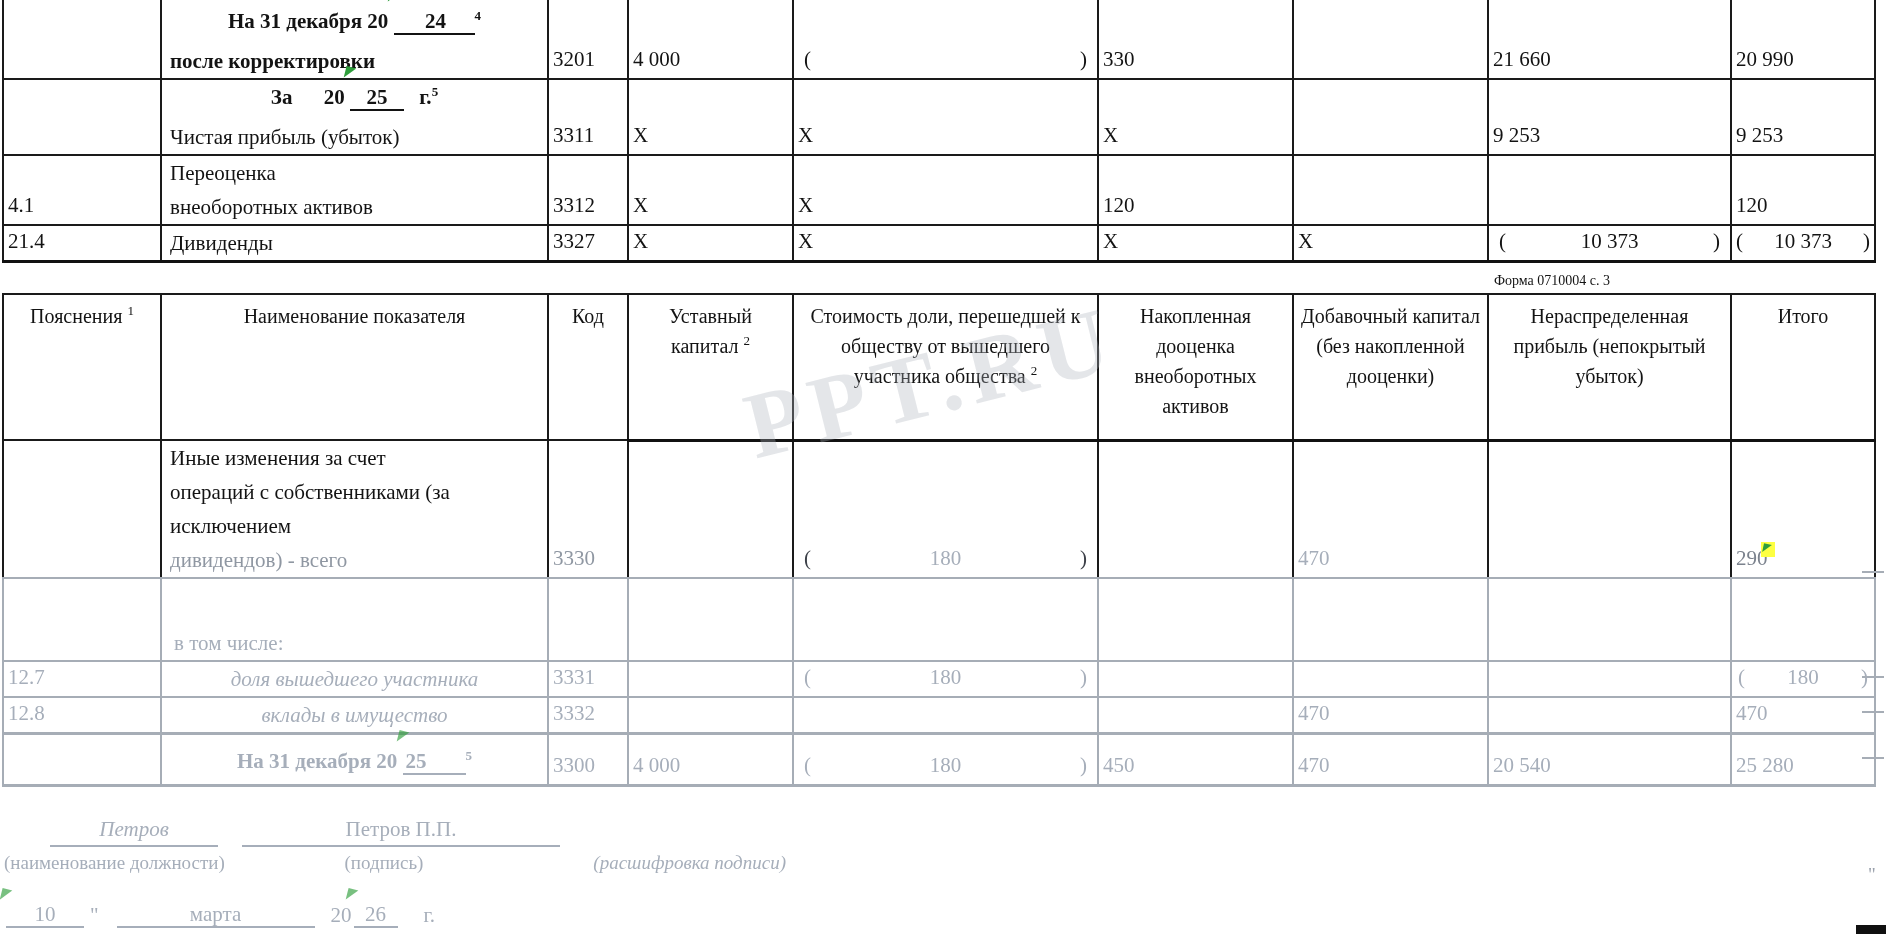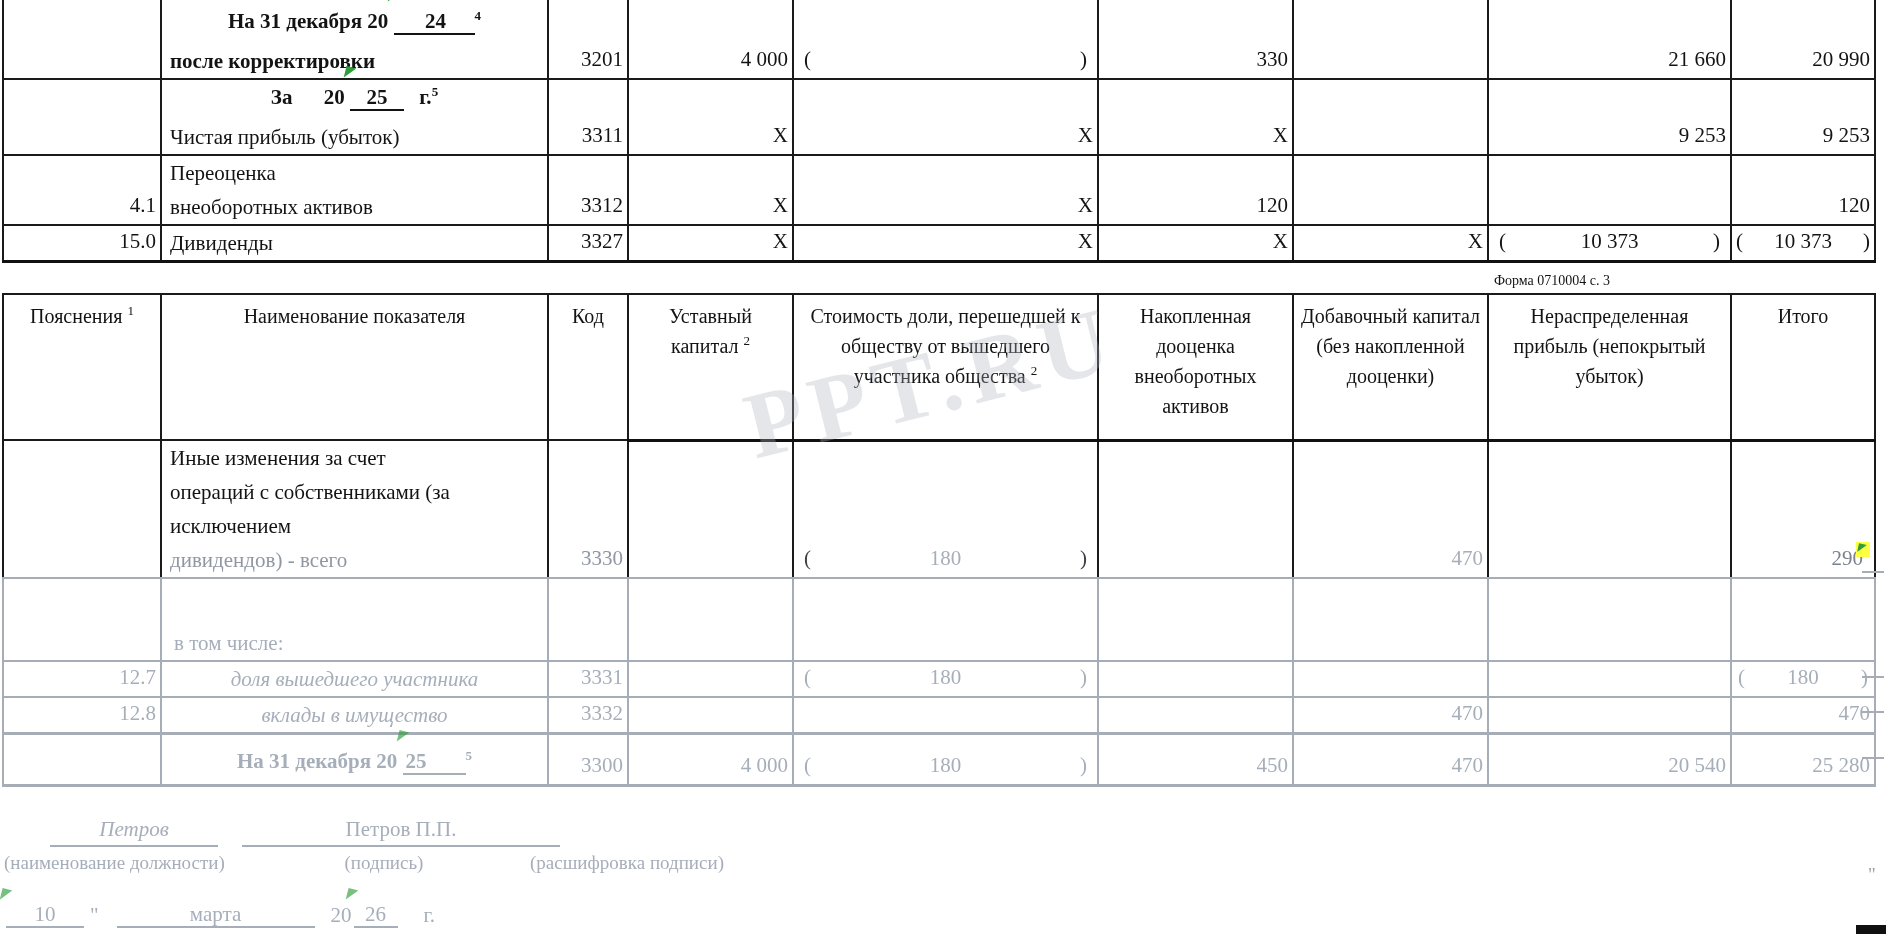--- a/index.html
+++ b/index.html
@@ -13,21 +13,21 @@
   .dark tr.cuttop td{border-top:none;}
   .dark tr.thickbot td{border-bottom:3px solid #111;}
   
   tr.hdr td{vertical-align:top;text-align:center;padding:6px 6px 0;line-height:1.5;font-size:20px;}
   tr.hdr td.thick{border-bottom:3px solid #111;}
   
   .ftbl td{border:2px solid #a6adb6;color:#a6aeba;margin-top:28px;}
   .ftbl tr.cuttop td{border-top:none;}
   .ftbl tr.r3300 td{border-top:3px solid #a6adb6;border-bottom:3px solid #a6adb6;}
   
-  .val{text-align:right;padding:0 4px 6px;}
+  .val{text-align:left;padding:0 4px 6px;}
   .paren{display:flex;justify-content:space-between;align-items:flex-end;padding:0 10px 6px;}
   .nline{padding-left:8px;line-height:1.62;}
   .ncenter{text-align:center;padding-left:0;}
   .b{font-weight:bold;}
   .ital{font-style:italic;}
   td.ntop{vertical-align:top;padding-top:4px;}
   .mt6{margin-top:6px;}
   sup{font-size:13px;}
   .u{display:inline-block;border-bottom:2px solid;line-height:1.15;}
   .yr80{min-width:78px;padding-left:3px;text-align:center;}
@@ -50,21 +50,21 @@
   
   .formlabel{text-align:right;padding-right:276px;font-size:14px;margin:10px 0 4px;}
   
   .fadewrap{color:#a6aeba;}
   .sig{margin:30px 0 0 4px;font-size:21px;}
   .sigrow{display:flex;align-items:flex-end;}
   .sigcell{border-bottom:2px solid;padding:0 4px 3px;}
   .w-pos{width:288px;} .w-sign{width:160px;text-align:center;} .w-name{width:310px;text-align:center;}
   .sp46{width:46px;} .sp24{width:24px;}
   .sigcap{display:flex;font-size:19px;margin-top:5px;}
-  .cap-pos{width:296px;} .cap-sign{width:168px;text-align:center;} .cap-name{width:318px;text-align:center;}
+  .cap-pos{width:296px;} .cap-sign{width:168px;text-align:center;} .cap-name{width:318px;text-align:right;font-style:italic;}
   .date{margin-top:28px;font-size:21px;display:flex;align-items:flex-end;margin-left:2px;}
   .d-day{min-width:78px;text-align:center;}
   .d-month{min-width:198px;text-align:center;margin-left:18px;}
   .d-c20{margin-left:16px;}
   .d-year{min-width:44px;text-align:center;margin-left:2px;}
   .d-suf{margin-left:26px;}
   .d-q{margin-left:6px;}
   
   .watermark{position:absolute;left:742px;top:328px;font-size:94px;font-weight:bold;
              letter-spacing:8px;color:rgba(172,178,188,0.33);transform:rotate(-14deg);
@@ -176,21 +176,21 @@
             <div class="val">120</div>
           </td>
       <td></td>
       <td></td>
       <td>
             <div class="val">120</div>
           </td>
     </tr>
     <tr class="thickbot" style="height:31px">
       <td>
-            <div class="val">15.0</div>
+            <div class="val">21.4</div>
           </td>
       <td>
             <div class="nline">Дивиденды</div>
           </td>
       <td>
             <div class="val">3327</div>
           </td>
       <td>
             <div class="val">X</div>
           </td>

